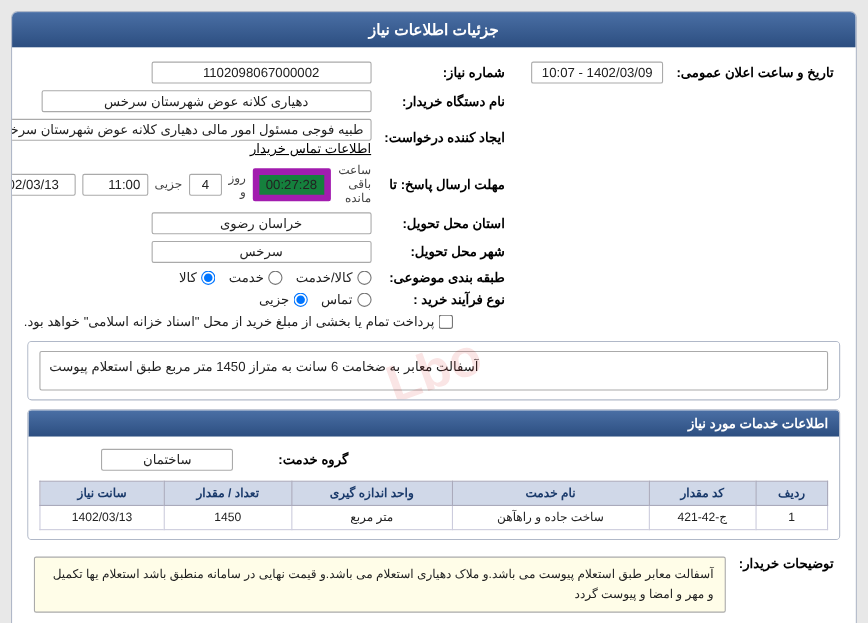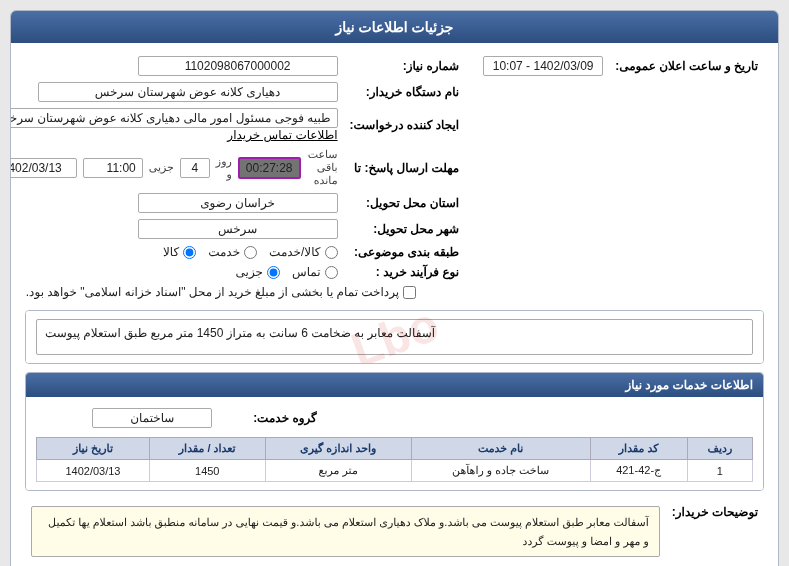--- a/index.html
+++ b/index.html
@@ -149,22 +149,22 @@
       border: 1px solid #aaa;
       background: #fffde8;
       padding: 6px 10px;
       text-align: right;
       font-size: 11px;
       line-height: 1.7;
       border-radius: 2px;
       margin-top: 4px;
     }
     .countdown-box {
-      border: 2px solid #a21caf;
-      background: #737373;
+      border: 6px solid #a21caf;
+      background: #15803d;
       padding: 2px 6px;
       border-radius: 2px;
       font-size: 12px;
       display: inline-block;
     }
     .watermark-area {
       position: relative;
     }
     .watermark {
       position: absolute;
@@ -334,21 +334,21 @@
           </tbody>
             </table>
           <table class="service-table">
             <thead>
               <tr>
                 <th>ردیف</th>
                 <th>کد مقدار</th>
                 <th>نام خدمت</th>
                 <th>واحد اندازه گیری</th>
                 <th>تعداد / مقدار</th>
-                <th>تاریخ نیاز</th>
+                <th>سانت نیاز</th>
               </tr>
             </thead>
             <tbody>
               <tr>
                 <td>1</td>
                 <td>ج-42-421</td>
                 <td>ساخت جاده و راهآهن</td>
                 <td>متر مربع</td>
                 <td>1450</td>
                 <td>1402/03/13</td>

